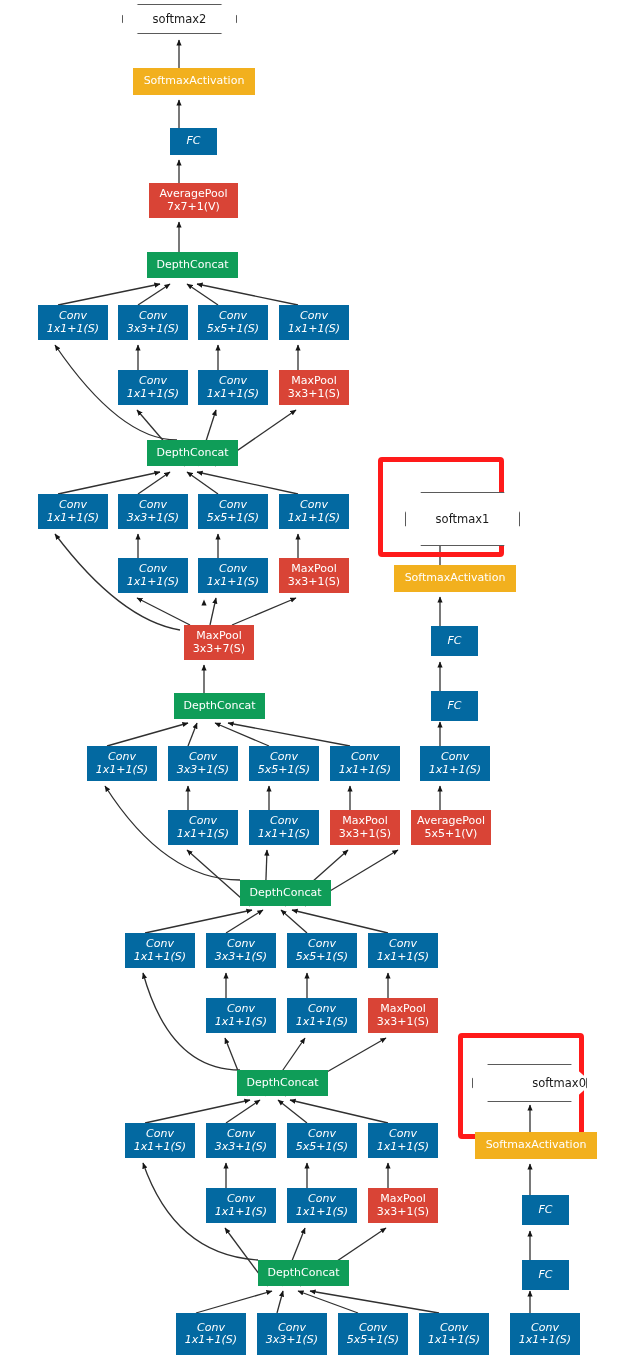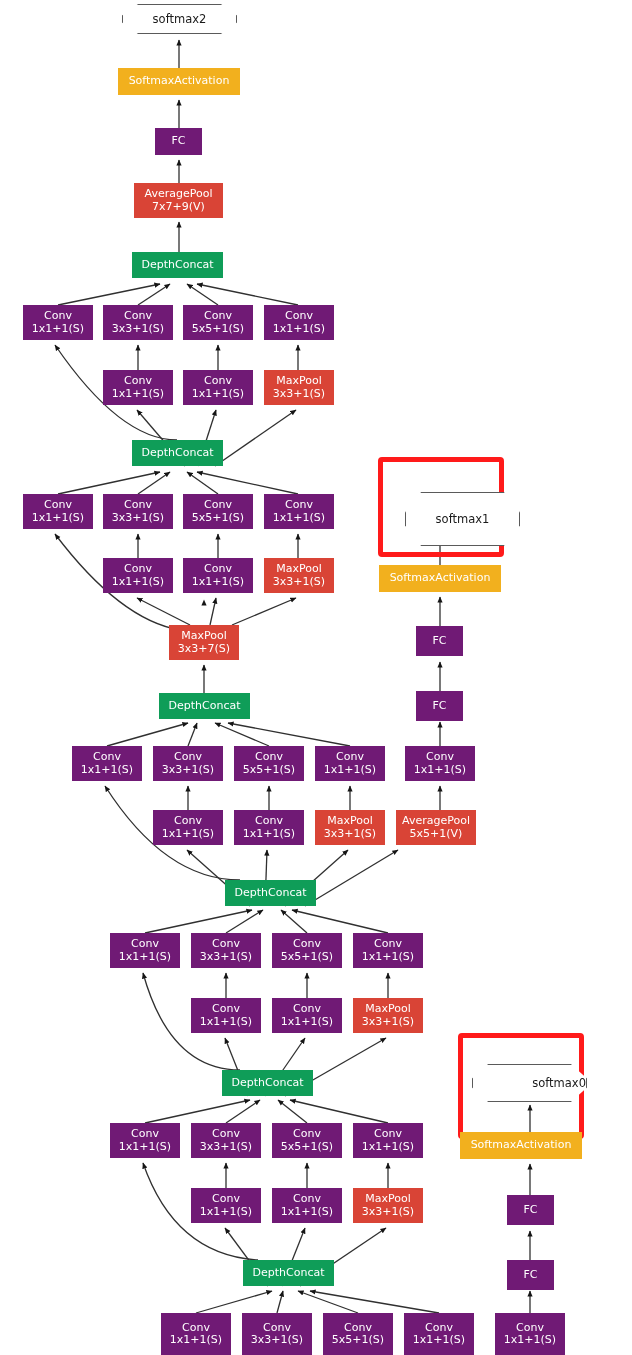--- a/index.html
+++ b/index.html
@@ -15,23 +15,24 @@
     position:absolute;
     box-sizing:border-box;
     display:flex;flex-direction:column;
     align-items:center;justify-content:center;
     color:#ffffff;
     font-size:11px;
     line-height:12.5px;
     text-align:center;
     letter-spacing:0px;
     white-space:nowrap;
+    margin-left:15px;
   }
   .node .l1,.node .l2{display:block;}
-  .n-conv{background:#701a75;}
+  .n-conv{background:#0369a1;font-style:italic;}
   .n-pool{background:#d94436;}
   .n-concat{background:#0f9d58;}
   .n-softact{background:#f2b01e;}
   .octagon{
     position:absolute;
     box-sizing:border-box;
     background:#ffffff;
     border:1px solid #5a5a5a;
     display:flex;align-items:center;justify-content:center;
     color:#1a1a1a;font-size:11.5px;
@@ -158,21 +159,21 @@
         <span>softmax2</span>
       </div>
       <div class="node n-softact" style="left: 118px; top: 68px; width: 122px; height: 27px;">
         <span class="l1">SoftmaxActivation</span>
       </div>
       <div class="node n-conv" style="left: 155px; top: 128px; width: 47px; height: 27px;">
         <span class="l1">FC</span>
       </div>
       <div class="node n-pool" style="left: 134px; top: 183px; width: 89px; height: 35px;">
         <span class="l1">AveragePool</span>
-        <span class="l2">7x7+9(V)</span>
+        <span class="l2">7x7+1(V)</span>
       </div>
       <div class="node n-concat" style="left: 132px; top: 252px; width: 91px; height: 26px;">
         <span class="l1">DepthConcat</span>
       </div>
       <div class="node n-conv" style="left: 23px; top: 305px; width: 70px; height: 35px;">
         <span class="l1">Conv</span>
         <span class="l2">1x1+1(S)</span>
       </div>
       <div class="node n-conv" style="left: 103px; top: 305px; width: 70px; height: 35px;">
         <span class="l1">Conv</span>

